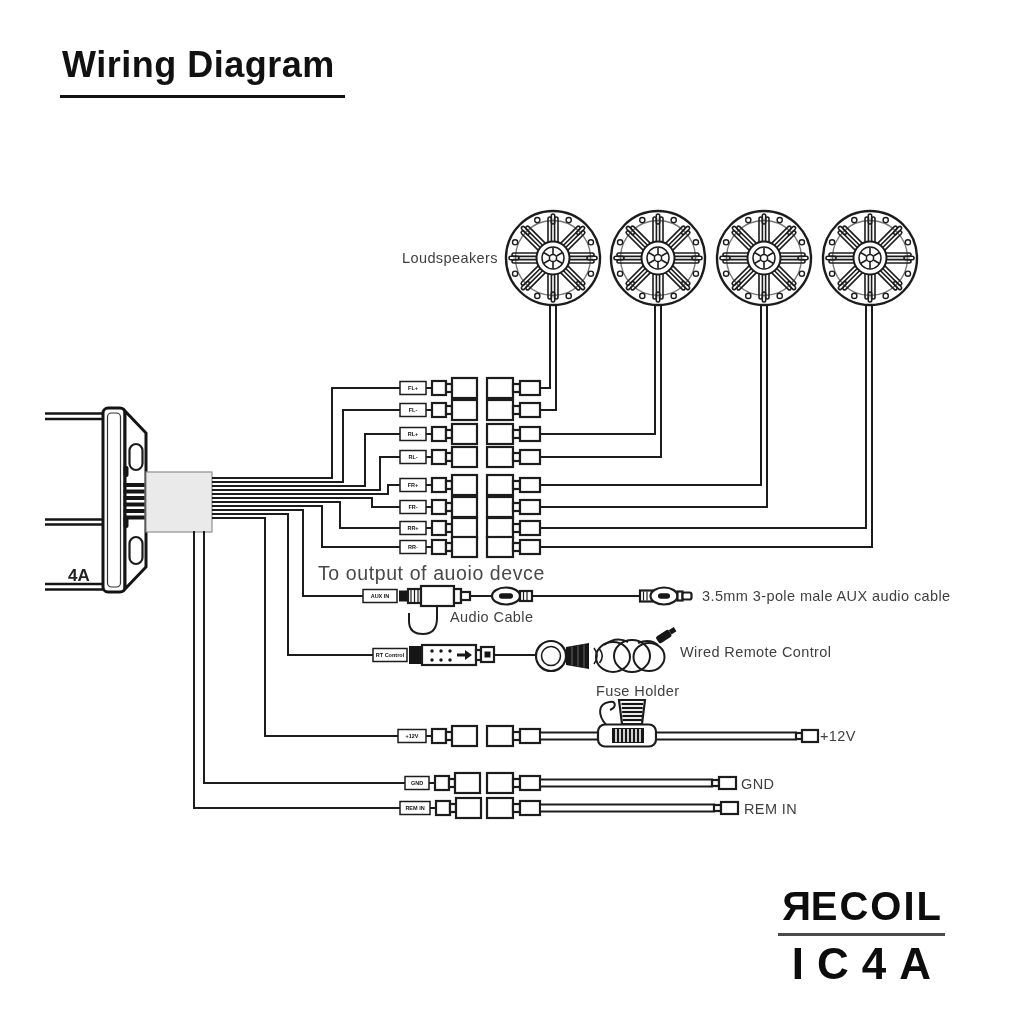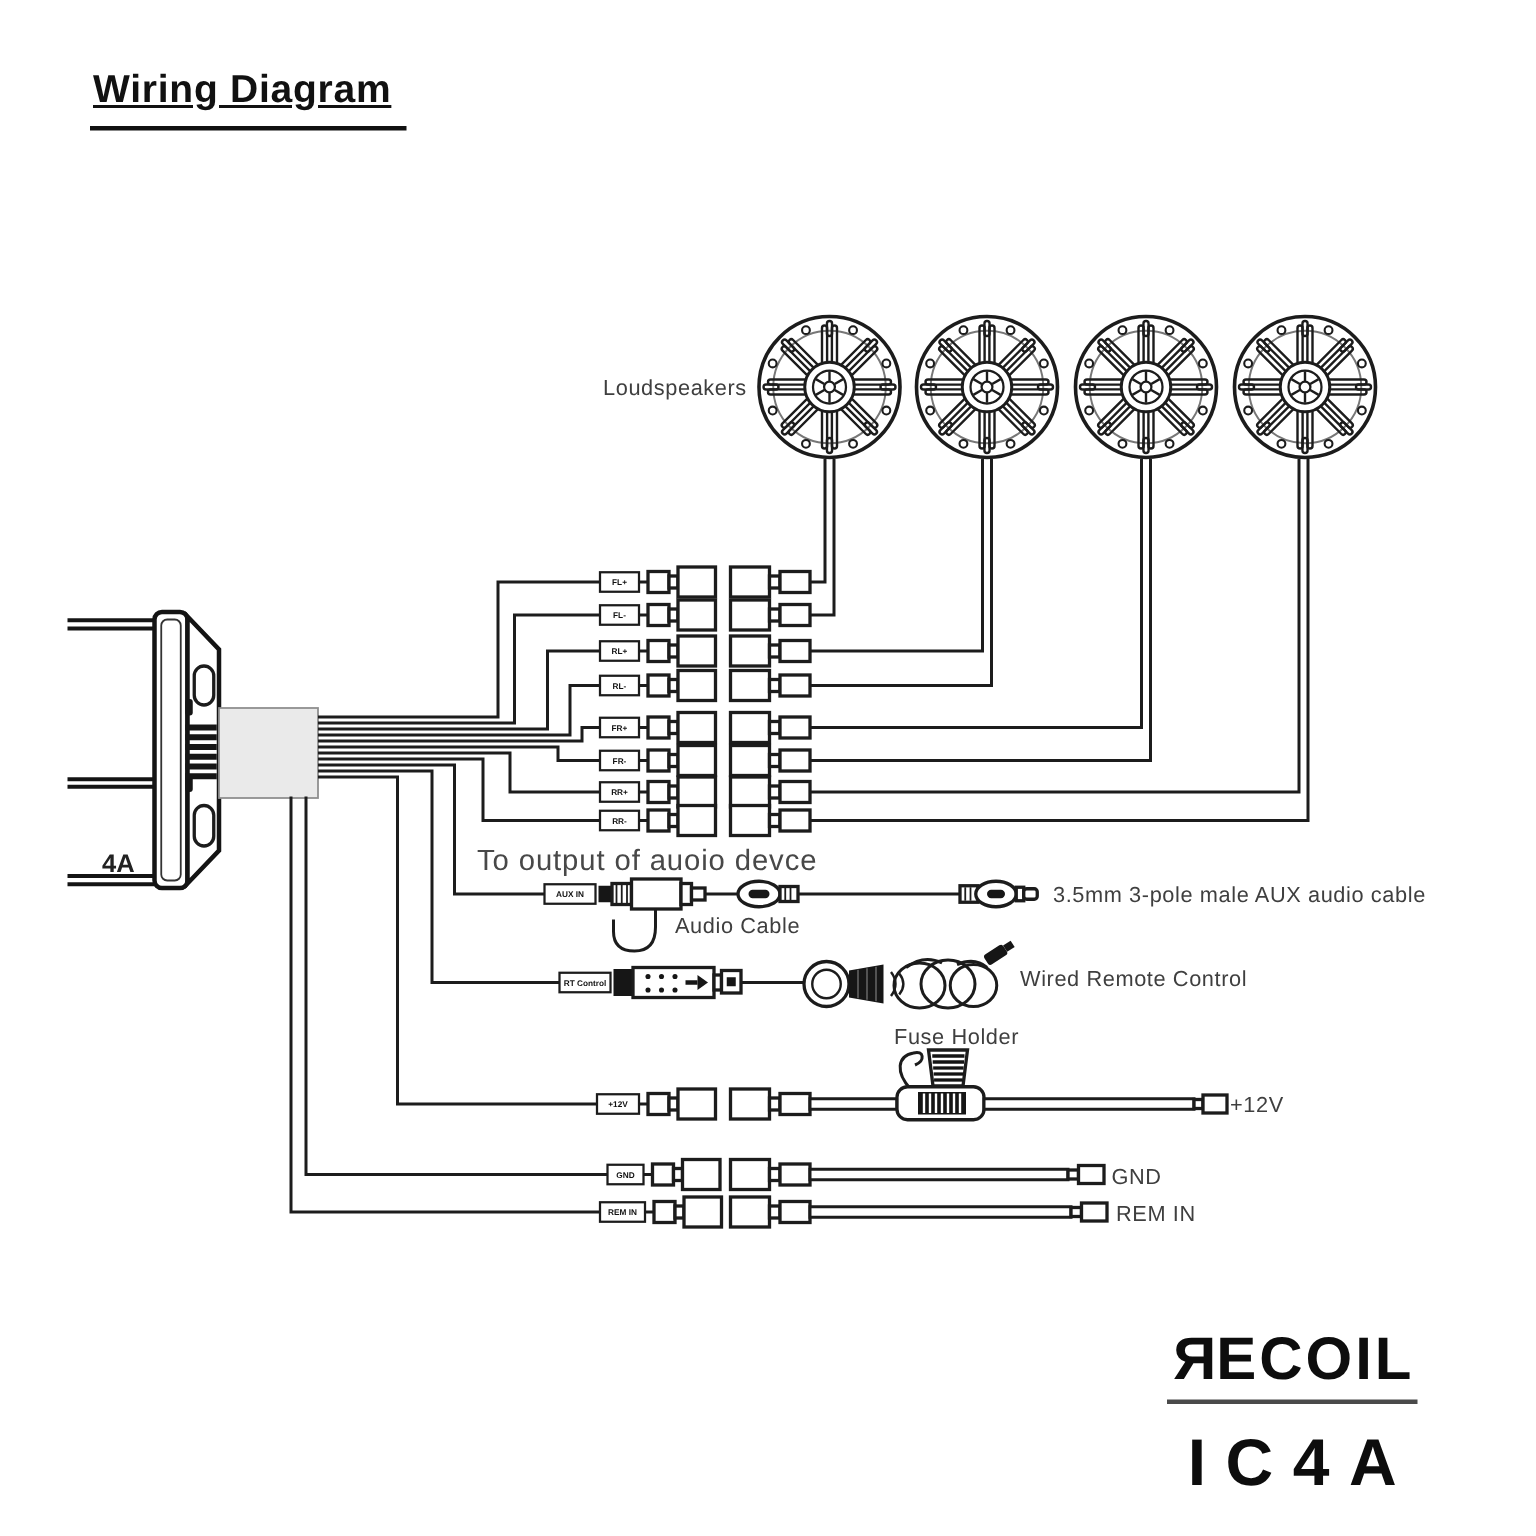--- a/index.html
+++ b/index.html
@@ -1,19 +1,19 @@
 <!DOCTYPE html>
 <html><head>
 <meta charset="utf-8">
 <style>
   html,body{margin:0;padding:0;background:#fff;}
   .canvas{position:relative;width:1024px;height:1024px;background:#fff;overflow:hidden;
           font-family:"Liberation Sans",sans-serif;}
-  .title{position:absolute;left:60px;top:44px;font-size:26px;font-weight:bold;color:#111;
-         border-bottom:3.5px solid #111;padding:0 10px 9px 2px;letter-spacing:0.5px;text-decoration:underline;}
+  .title{position:absolute;left:60px;top:44px;font-size:36px;font-weight:bold;color:#111;
+         border-bottom:3.5px solid #111;padding:0 10px 9px 2px;letter-spacing:0.5px;}
   .diagram-svg{position:absolute;left:0;top:0;}
   
   .w2{stroke:#1c1c1c;stroke-width:2;fill:none}
   .w16{stroke:#1c1c1c;stroke-width:1.6;fill:none}
   .part{fill:#fff;stroke:#1c1c1c;stroke-width:2.2}
   .part3{fill:#fff;stroke:#141414;stroke-width:3}
   .tag{fill:#fff;stroke:#1c1c1c;stroke-width:1.5}
   .tagtxt{font:bold 5.5px "Liberation Sans",sans-serif;fill:#111;text-anchor:middle}
   .lbl{font:14.5px "Liberation Sans",sans-serif;fill:#3f3f3f;letter-spacing:0.4px}
   .lbl-lg{font:19.5px "Liberation Sans",sans-serif;fill:#484848;letter-spacing:0.6px}
@@ -21,21 +21,21 @@
   .dark{fill:#161616;stroke:none}
   .coil{fill:none;stroke:#1c1c1c;stroke-width:2}
   .wire-thick{fill:#fff;stroke:#1c1c1c;stroke-width:2}
   .arm{fill:none;stroke:#1c1c1c;stroke-width:1.6}
   .bar{stroke:#141414;stroke-width:2.6}
   
   .logo{position:absolute;top:886px;right:79px;text-align:center;color:#0d0d0d;}
   .brand{font-weight:bold;font-size:40px;line-height:1;letter-spacing:2px;
          border-bottom:3px solid #4a4a4a;padding:0 2px 7px 2px;}
   .flip{display:inline-block;transform:scaleX(-1);}
-  .model{font-weight:bold;font-size:44px;line-height:1;letter-spacing:13px;margin-right:-13px;margin-top:18px;}
+  .model{font-weight:bold;font-size:44px;line-height:1;letter-spacing:13px;margin-right:-13px;margin-top:6px;}
 </style>
 </head>
 <body>
 
 <div class="canvas">
 
   <div class="title">
     <span>Wiring Diagram</span>
   </div>
 

